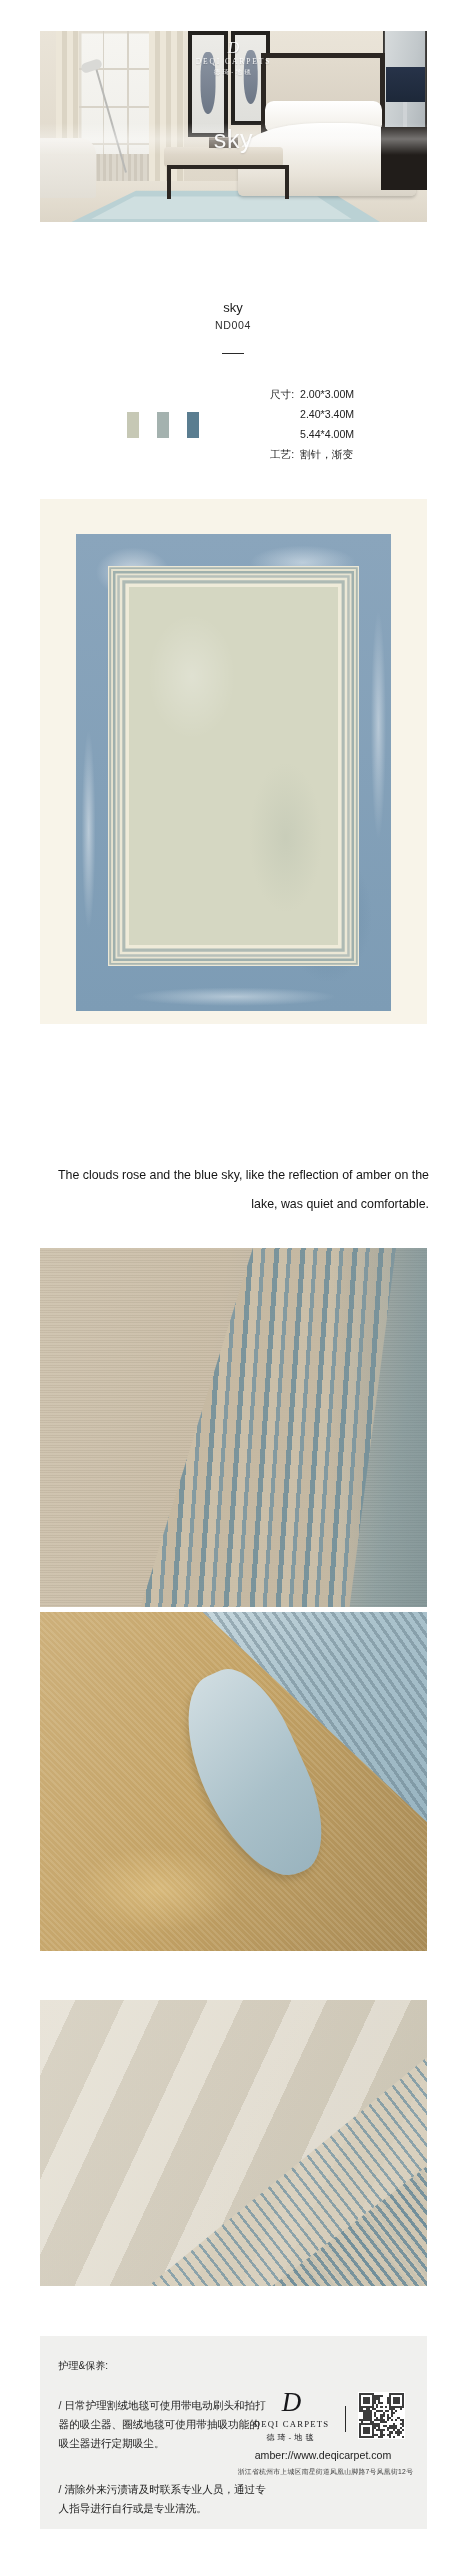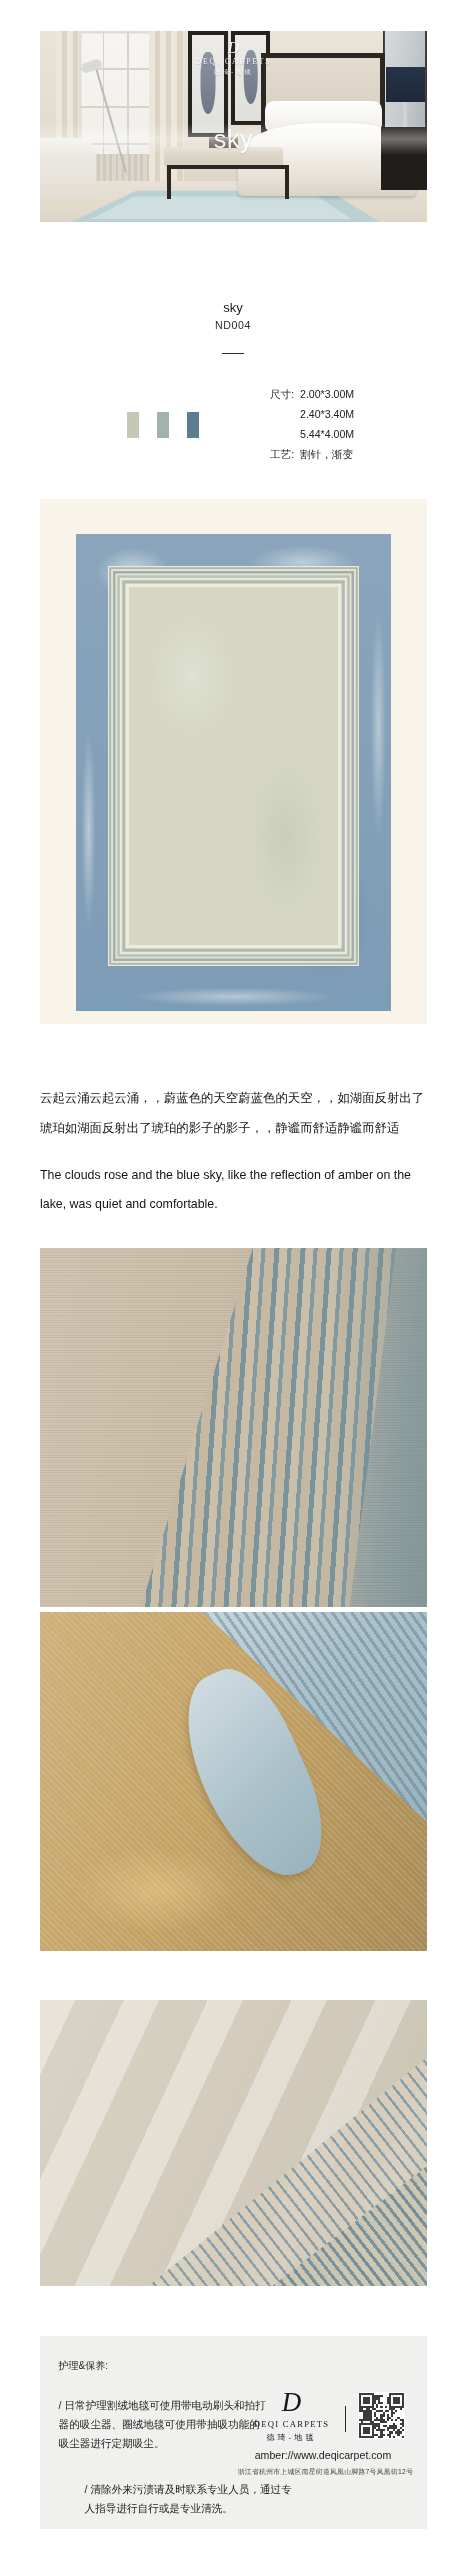--- a/index.html
+++ b/index.html
@@ -76,21 +76,21 @@
     box-shadow:inset 0 0 0 1.2px #ece8d6,inset 0 0 0 3.1px #a9b6b1,inset 0 0 0 5px #e5e2cf,
       inset 0 0 0 7.5px #9fb0ad,inset 0 0 0 9.3px #e8e4d2,inset 0 0 0 11.8px #b7c0ba,
       inset 0 0 0 14.3px #ece8d6,inset 0 0 0 17.4px #aebab4,inset 0 0 0 21px #efebd9;}
   .rug-center{position:absolute;inset:21px;background:
       radial-gradient(closest-side at 30% 25%, rgba(255,255,255,.25), transparent 70%),
       radial-gradient(closest-side at 75% 70%, rgba(164,176,160,.25), transparent 70%),
       #d5d7c2;}
 
   
   .desc-cn{left:40px;top:1083px;width:389px;font-size:12.4px;line-height:30px;color:#141414;margin:0;}
-  .desc-en{left:40px;top:1161px;width:389px;font-size:12.4px;line-height:29px;color:#141414;margin:0;}
+  .desc-en{left:40px;top:1161px;width:389px;font-size:12.4px;line-height:29px;color:#141414;margin:0;text-align:right;}
 
   
   .detail{left:40px;width:387px;overflow:hidden;}
   .d1{top:1248px;height:359px;background:
       repeating-linear-gradient(0deg, rgba(255,255,255,.05) 0 1.2px, rgba(0,0,0,.04) 1.2px 2.5px),
       linear-gradient(100deg,#cfc3ae 0%,#c9bca6 42%,#b7b3a4 68%,#94a3a1 88%,#8a9a98 100%);}
   .d1-stripes{position:absolute;inset:0;clip-path:polygon(55% 0,92% 0,80% 100%,26% 100%);
       background:repeating-linear-gradient(94deg,#73909a 0 5px,#ccc0a9 5px 13px,#7d97a0 13px 17px,#c6b9a2 17px 26px);opacity:.9;}
   .d1-wash{position:absolute;inset:0;background:linear-gradient(to left, rgba(125,145,150,.5), transparent 25%);}
   .d2{top:1612px;height:339px;background:
@@ -109,21 +109,21 @@
   .d3-corner{position:absolute;inset:0;clip-path:polygon(28% 100%,100% 20%,100% 100%);
       background:repeating-linear-gradient(52deg,#7d99a4 0 2.5px,#d8cfbc 2.5px 10px);opacity:.85;}
   .d3-corner2{position:absolute;inset:0;clip-path:polygon(60% 100%,100% 58%,100% 100%);
       background:repeating-linear-gradient(52deg,#6f8d99 0 3.1px,#cfc6b2 3.1px 8.7px);opacity:.9;}
 
   
   .footer{left:40px;top:2336px;width:387px;height:193px;background:#f0f0ee;}
   .care-title{position:absolute;left:18.6px;top:23px;font-size:10px;color:#1c1c1c;}
   .care-p{position:absolute;left:18.6px;width:209px;font-size:10.6px;line-height:19px;color:#1c1c1c;margin:0;}
   .care-p.p1{top:60px;}
-  .care-p.p2{top:144px;margin-left:26px;}
+  .care-p.p2{top:144px;}
   .brand-col{position:absolute;left:211px;top:53px;width:81px;text-align:center;color:#17171a;}
   .f-monogram{font-family:"Liberation Serif","DejaVu Serif",serif;font-style:italic;font-size:27px;line-height:27px;}
   .f-brand-en{font-family:"Liberation Serif","DejaVu Serif",serif;font-size:8.7px;letter-spacing:1.2px;margin-top:2.5px;white-space:nowrap;}
   .f-brand-cn{font-size:8px;letter-spacing:3.1px;margin-top:3.1px;white-space:nowrap;}
   .f-divider{position:absolute;left:305px;top:70px;width:1.2px;height:26px;background:#2a2a2a;}
   .qr{position:absolute;left:318px;top:56px;width:47px;height:47px;background:#fff;display:grid;grid-template-columns:repeat(21,1fr);grid-template-rows:repeat(21,1fr);padding:1.2px;box-sizing:border-box;}
   .qr i{display:block;}
   .qr i.d{background:#3c3c3c;}
   .footer-url{position:absolute;left:193px;top:113px;width:180px;text-align:center;font-size:10.6px;color:#1c1c1c;}
   .footer-address{position:absolute;left:186px;top:131px;width:199px;text-align:center;font-size:6.8px;color:#3a3a3a;letter-spacing:0.3px;}
@@ -202,21 +202,20 @@
   </div>
 
   <section class="abs panel">
     <div class="abs rug">
       <div class="rug-etch">
         <div class="rug-center"></div>
       </div>
     </div>
   </section>
 
-  <p class="abs desc-cn">云起云涌云起云涌，，蔚蓝色的天空蔚蓝色的天空，，如湖面反射出了琥珀如湖面反射出了琥珀的影子的影子，，静谧而舒适静谧而舒适</p>
   <p class="abs desc-en">The clouds rose and the blue sky, like the reflection of amber on the lake, was quiet and comfortable.</p>
 
   <section class="abs detail d1">
     <div class="d1-stripes"></div>
     <div class="d1-wash"></div>
   </section>
   <section class="abs detail d2">
     <div class="d2-fold"></div>
     <div class="d2-lobe"></div>
   </section>

